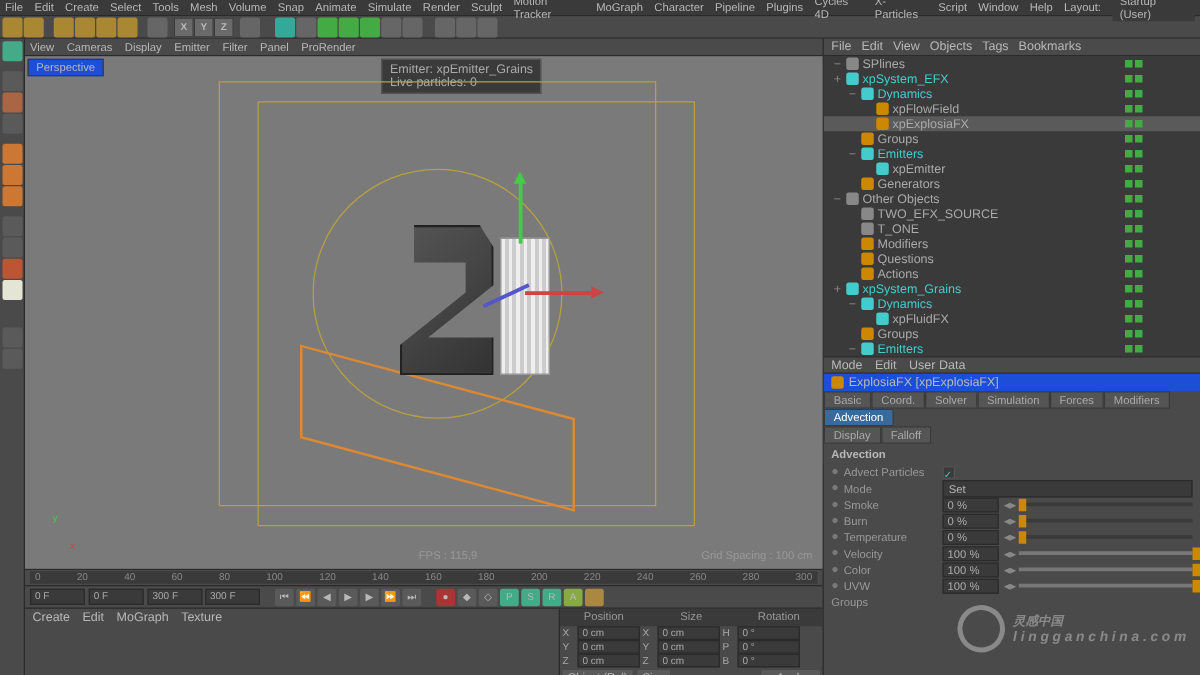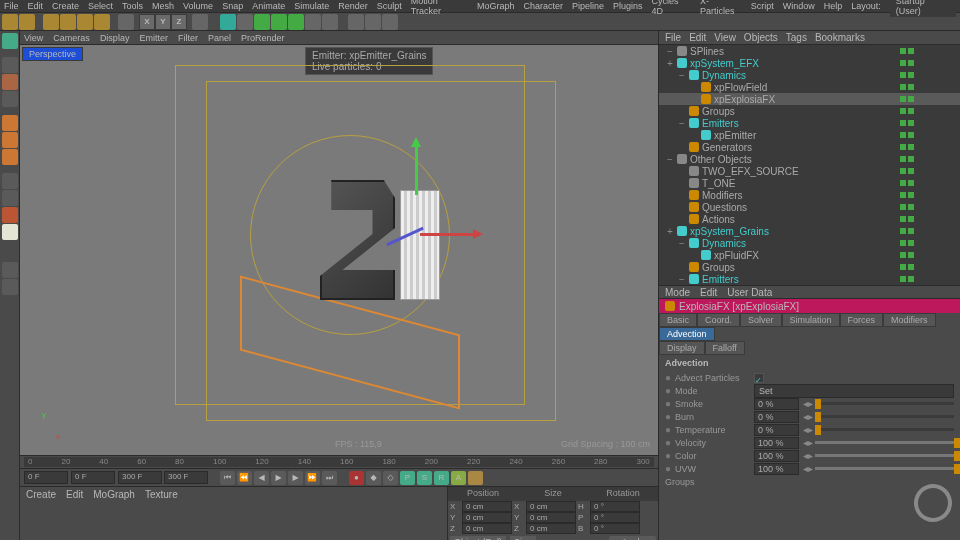--- a/index.html
+++ b/index.html
@@ -68,21 +68,21 @@
 .tree-row.sel{background:#5a5a5a}
 .tree-row .indent{display:inline-block}
 .tree-row .tog{width:10px;color:#888}
 .tree-row .ico{width:10px;height:10px;margin-right:3px;border-radius:2px}
 .tree-row .label{flex:1;color:#aaa}
 .tree-row.teal .label{color:#4cc}
 .tree-row .dots{width:60px;display:flex;gap:2px;padding-right:4px}
 .tree-row .dot{width:6px;height:6px}
 .tree-row .dot.g{background:#4a4}
 .attr-menu{height:14px;display:flex;gap:10px;padding:0 6px;align-items:center;font-size:9px;border-top:1px solid #2a2a2a;border-bottom:1px solid #2a2a2a;background:#4a4a4a}
-.attr-title{height:14px;background:#be185d;padding:0 6px;display:flex;align-items:center;font-size:9px}
+.attr-title{height:14px;background:#1d4ed8;padding:0 6px;display:flex;align-items:center;font-size:9px}
 .attr-title .ico{width:10px;height:10px;background:#c80;margin-right:4px;border-radius:2px}
 .tabs{display:flex;flex-wrap:wrap}
 .tab{background:#555;padding:1px 7px;font-size:9px;border:1px solid #3a3a3a;cursor:pointer;color:#aaa}
 .tab.active{background:#3a6a9a;color:#fff}
 .attr-section{padding:3px 6px;font-size:9px;font-weight:bold;background:#4a4a4a}
 .attr-row{display:flex;align-items:center;height:13px;padding:0 6px;gap:4px}
 .attr-row .lbl{width:75px;font-size:9px;color:#999}
 .attr-row .chk{width:10px;height:10px;background:#3a3a3a;border:1px solid #555}
 .attr-row .chk.on::after{content:'✓';color:#4cc;font-size:8px}
 .attr-row .sel{flex:1;background:#3a3a3a;padding:1px 4px;font-size:9px;border:1px solid #2a2a2a}
@@ -608,13 +608,17 @@
         </div>
       </div>
     <div class="attr-row">
       <span class="lbl">Groups</span>
     </div>
   </div>
 </div>
 
 <div class="watermark">
   <div class="logo"></div>
+  <div>
+    <span>灵感中国</span>
+    <span class="sub">lingganchina.com</span>
+  </div>
 </div>
 
 </body></html>

